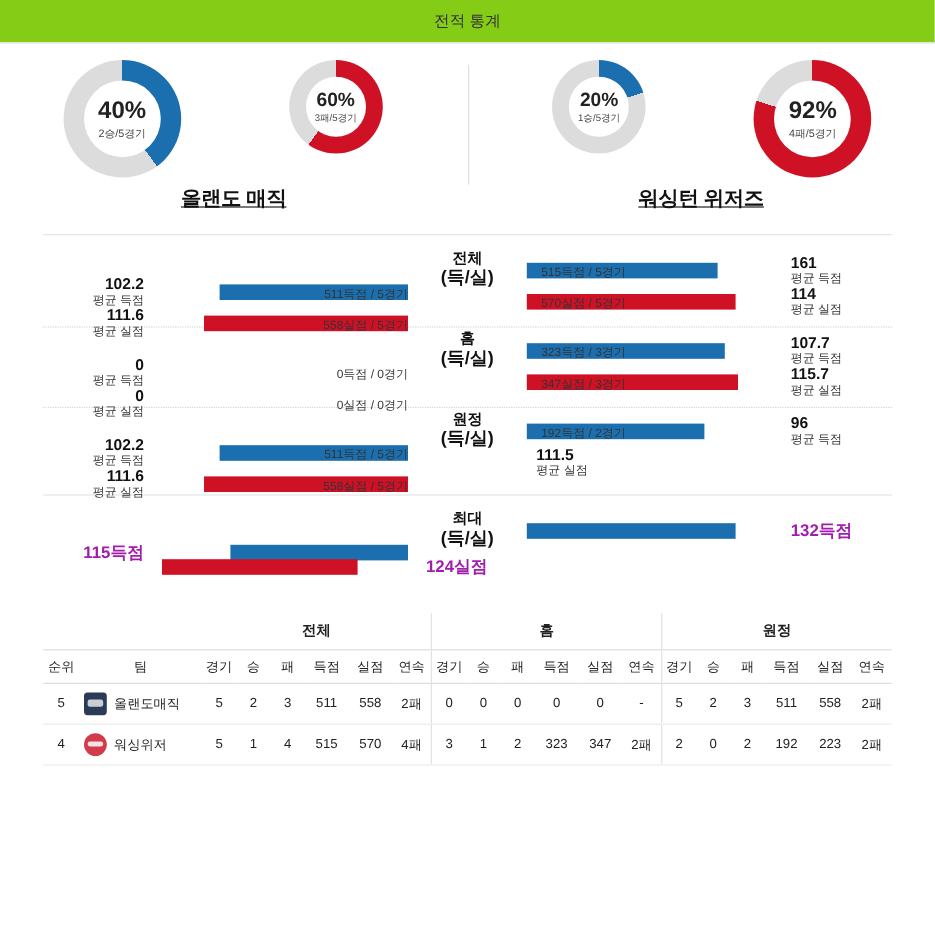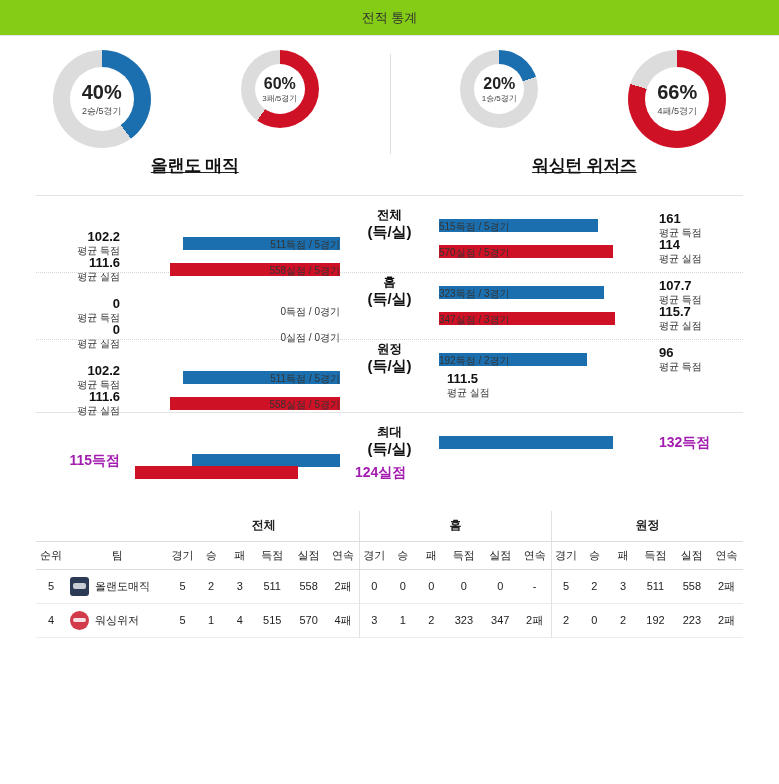--- a/index.html
+++ b/index.html
@@ -151,21 +151,21 @@
     background: #1b6fae;
   }
   .bar.red { background: #cf1126; }
   .barlabel {
     position: absolute;
     font-size: 10px;
     color: #333;
     bottom: -2px;
   }
   .side.left .barlabel { right: 0; }
-  .side.right .barlabel { left: 0; text-align: center; }
+  .side.right .barlabel { left: 12px; text-align: center; }
 
   .row.tall { height: 30px; }
   .bigval { font-size: 14px; font-weight: bold; color: #a21caf; }
 
   
   .tbl-wrap { margin: 16px 36px 0 36px; }
   table { border-collapse: collapse; width: 100%; font-size: 11px; }
   th, td { text-align: center; padding: 0; color: #222; }
   .grp-row th {
     height: 30px;
@@ -254,21 +254,21 @@
             <span class="pct">20%</span>
             <span class="sub">1승/5경기</span>
           </div>
         </div>
       </div>
     </div>
     <div class="slot right-big">
       <div class="donut-wrap">
         <div class="donut d-big" id="donut3" style="background: conic-gradient(rgb(207, 17, 38) 0deg, rgb(207, 17, 38) 288deg, rgb(220, 220, 220) 288deg, rgb(220, 220, 220) 360deg);">
           <div class="hole">
-            <span class="pct">66%</span>
+            <span class="pct">92%</span>
             <span class="sub">4패/5경기</span>
           </div>
         </div>
       </div>
     </div>
   </div>
 </div>
 
 <div class="teams">
   <div>올랜도 매직</div>

